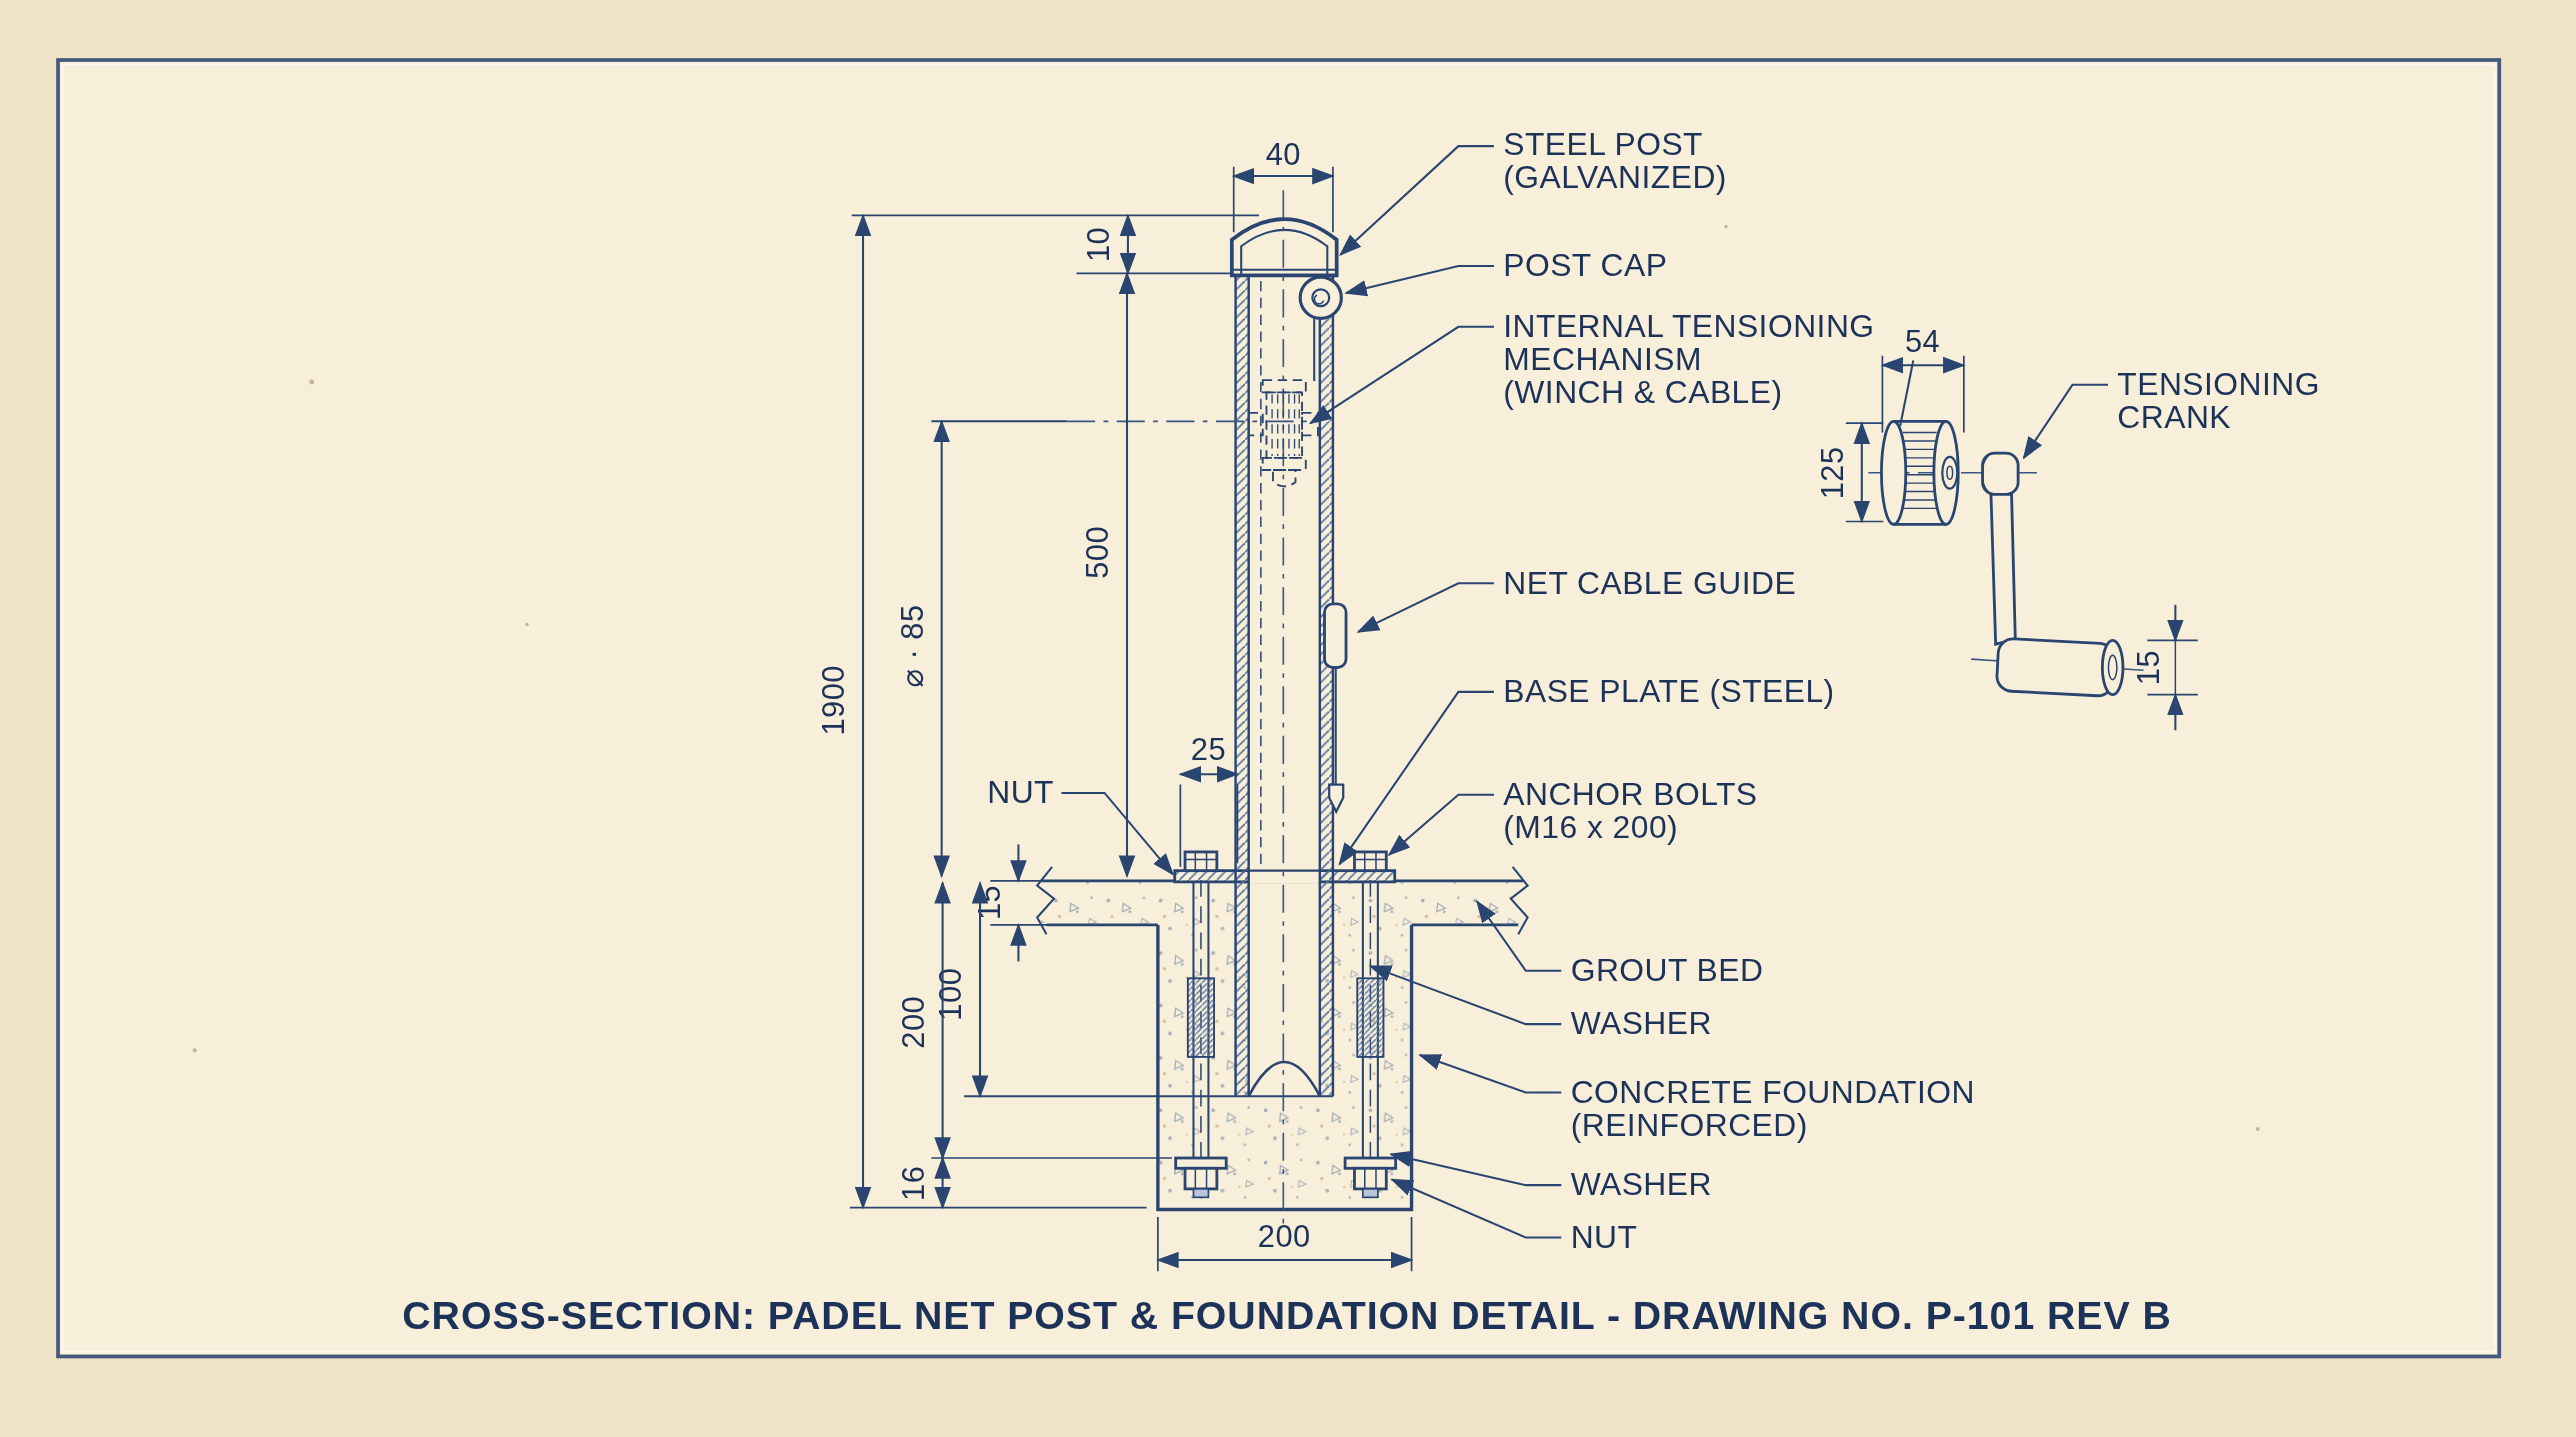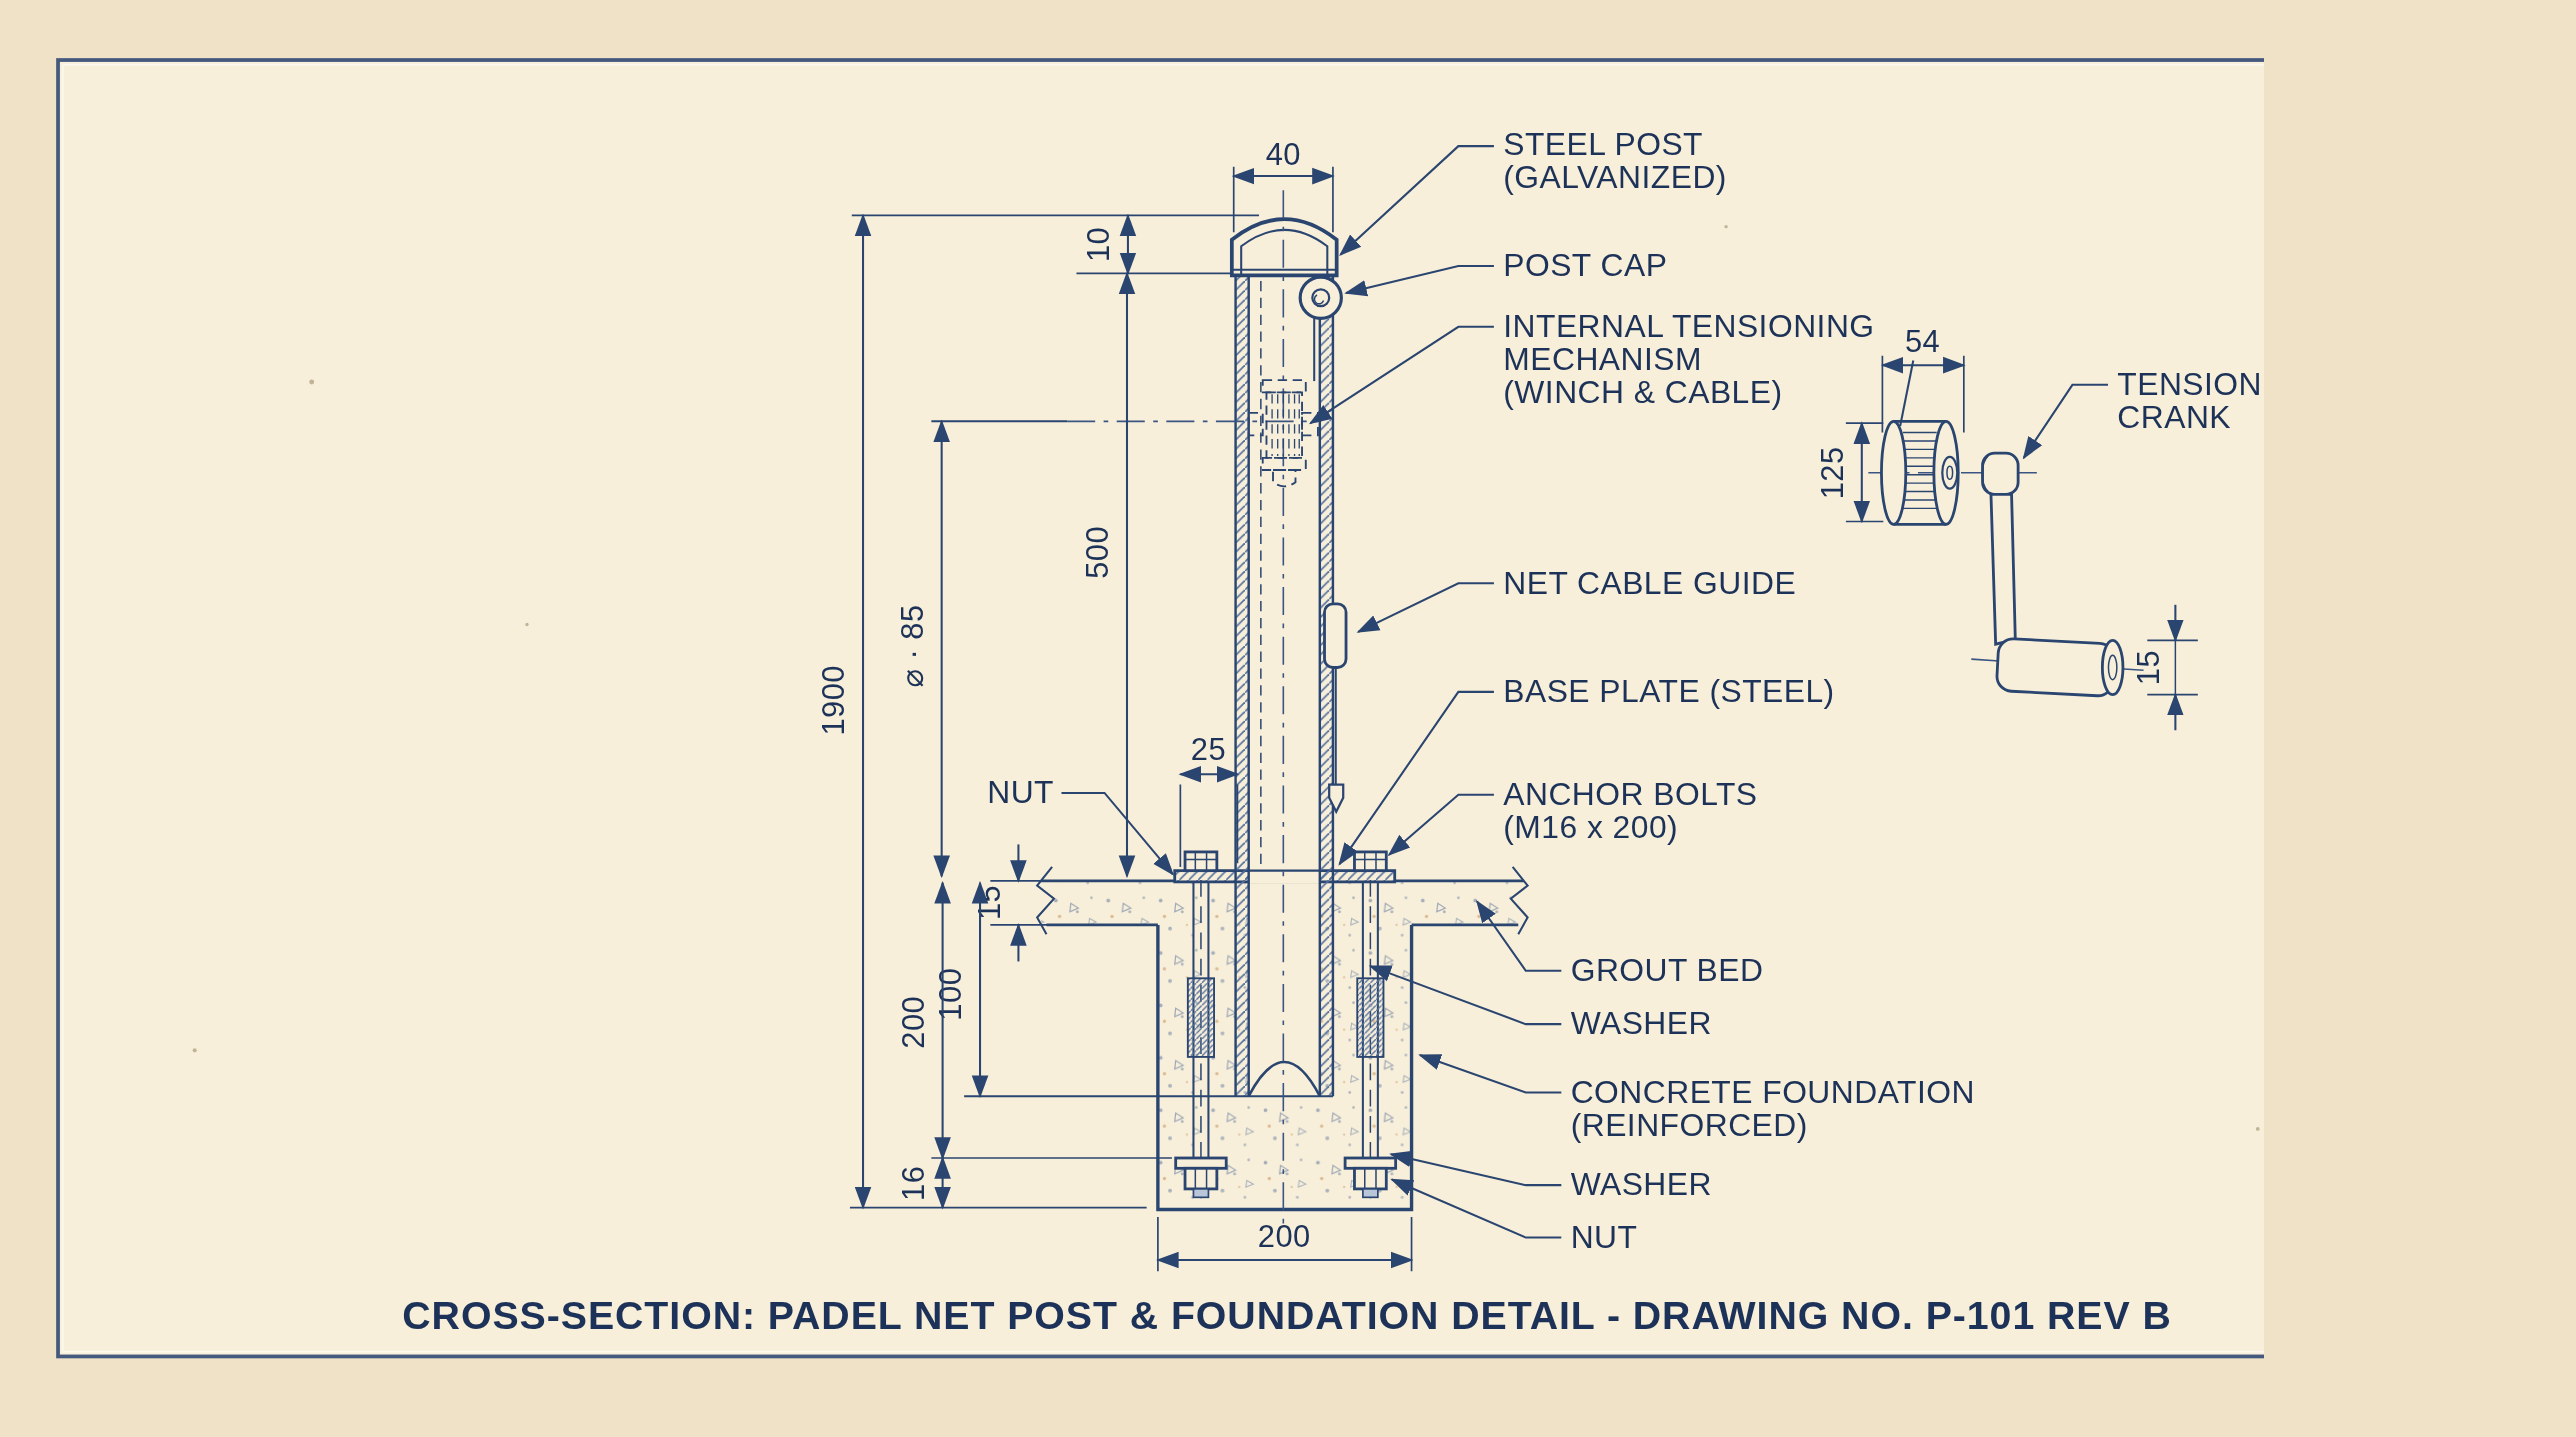--- a/index.html
+++ b/index.html
@@ -1,16 +1,16 @@
 <!DOCTYPE html>
 <html style="font-size:15px"><head>
 <meta charset="utf-8">
 <style>
   html,body{margin:0;padding:0;background:#efe2c6;}
-  .stage{position:relative;width:2264px;height:1438px;overflow:hidden;background:#efe2c6;}
+  .stage{position:relative;width:2576px;height:1438px;overflow:hidden;background:#efe2c6;}
   svg{display:block;}
   text{font-family:"Liberation Sans","DejaVu Sans",sans-serif;fill:#1d3258;}
   .lbl{font-size:34px;letter-spacing:.5px;}
   .dim{font-size:33px;letter-spacing:.5px;}
   .ttl{font-size:42px;font-weight:700;letter-spacing:1px;}
   .ink{stroke:#2a4570;fill:none;}
   .w1{stroke-width:1.6;}
   .w2{stroke-width:2.2;}
   .w3{stroke-width:3;}
   .paperfill{fill:#f8efda;}

